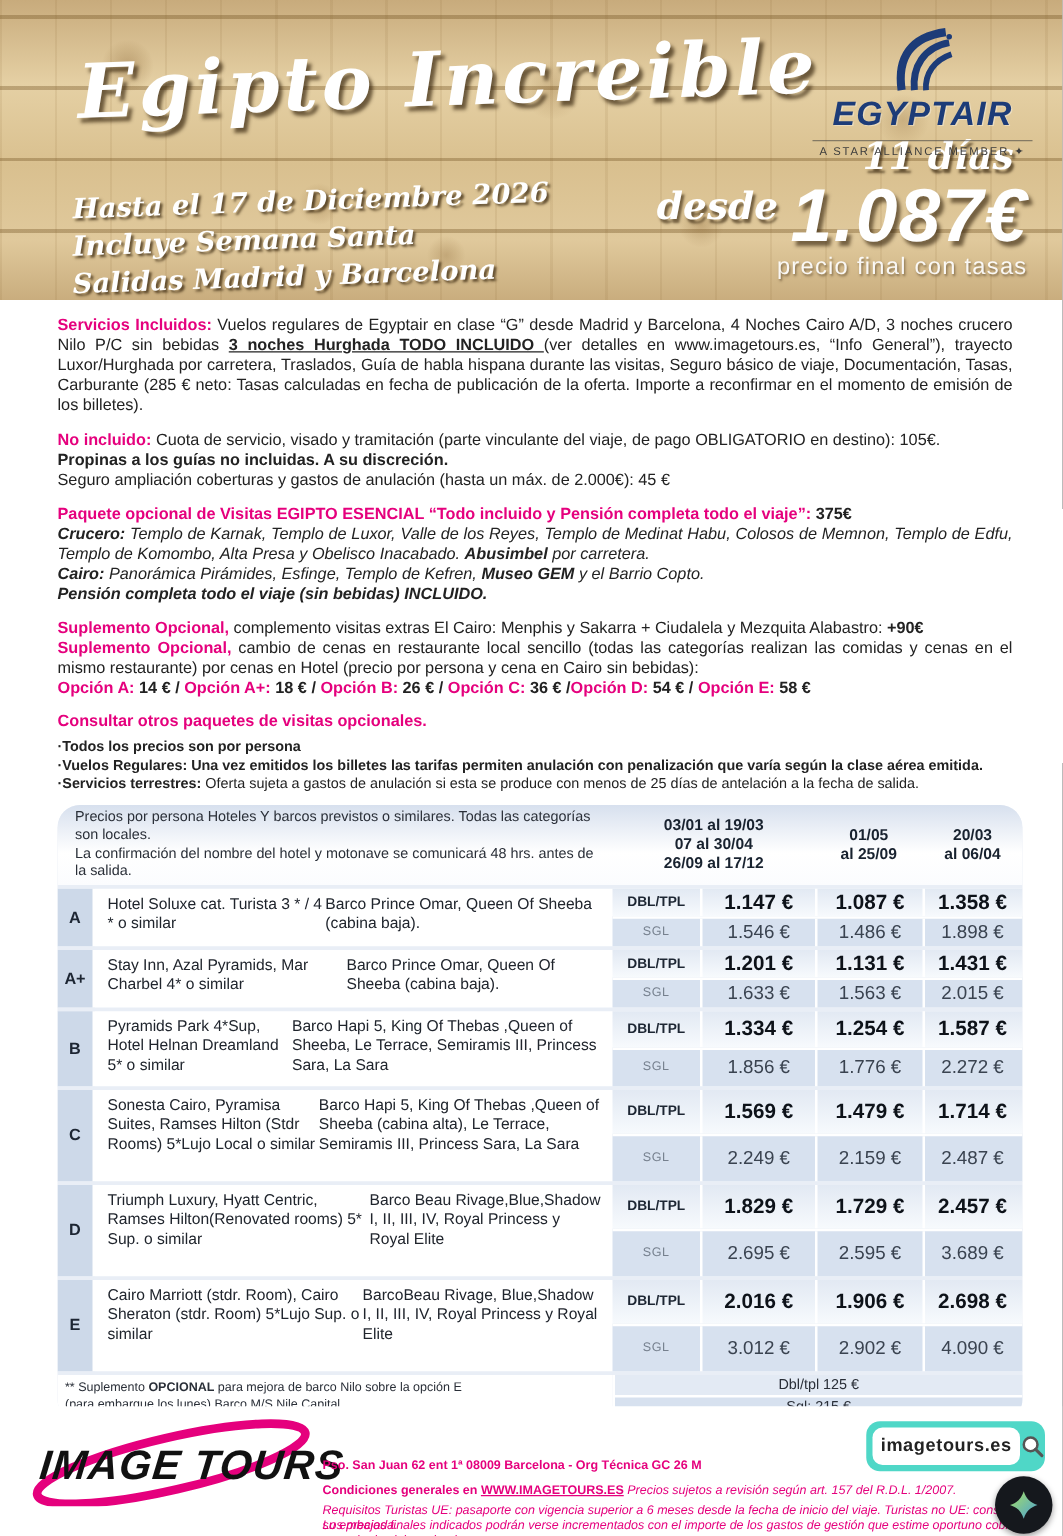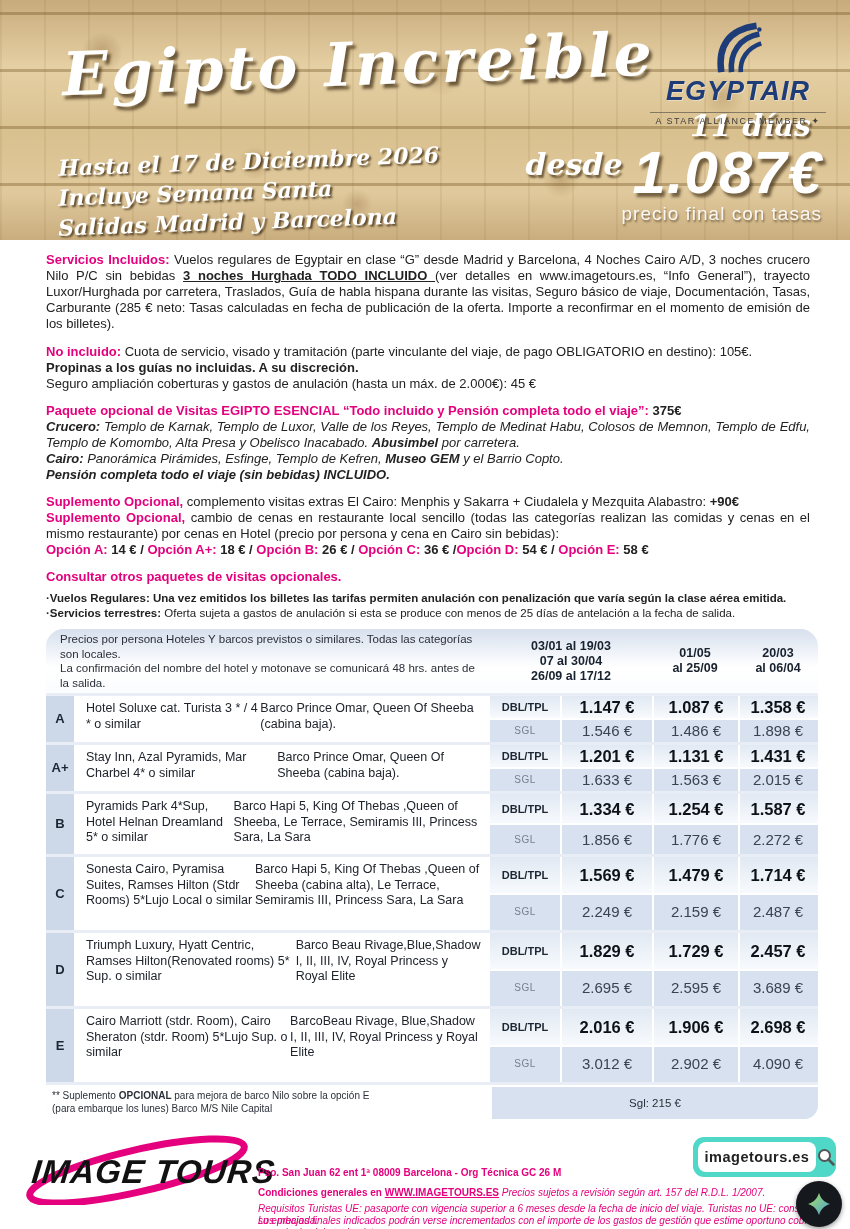--- a/index.html
+++ b/index.html
@@ -182,20 +182,21 @@
     <p><span class="bi">Cairo:</span><span style="font-style:italic"> Panorámica Pirámides, Esfinge, Templo de Kefren, </span><span class="bi">Museo GEM</span><span style="font-style:italic"> y el Barrio Copto.</span></p>
     <p class="bi">Pensión completa todo el viaje (sin bebidas) INCLUIDO.</p>
     <div class="sp2"></div>
     <p class="just"><span class="m">Suplemento Opcional,</span><span> complemento visitas extras El Cairo: Menphis y Sakarra + Ciudalela y Mezquita Alabastro: </span><span class="b">+90€</span></p>
     <p class="just"><span class="m">Suplemento Opcional,</span><span> cambio de cenas en restaurante local sencillo (todas las categorías realizan las comidas y cenas en el mismo restaurante) por cenas en Hotel (precio por persona  y cena en Cairo sin bebidas):</span></p>
     <p><span class="m">Opción A:</span><span class="b"> 14 € / </span><span class="m">Opción A+:</span><span class="b"> 18 € / </span><span class="m">Opción B:</span><span class="b"> 26 € / </span><span class="m">Opción C:</span><span class="b"> 36 € /</span><span class="m">Opción D:</span><span class="b"> 54 € / </span><span class="m">Opción E:</span><span class="b"> 58 €</span></p>
     <div class="sp2"></div>
     <p class="m">Consultar otros paquetes de visitas opcionales.</p>
     <div style="height:6px"></div>
     <div class="bullets">
+      <p><span class="b">·Todos los precios son por persona</span><span></span></p>
       <p><span class="b">·Vuelos Regulares: Una vez emitidos los billetes las tarifas permiten anulación con penalización que varía según la clase aérea emitida.</span><span></span></p>
       <p><span class="b">·Servicios terrestres:</span><span> Oferta sujeta a gastos de anulación si esta se produce con menos de 25 días de antelación a la fecha de  salida.</span></p>
     </div>
 
     <div class="tbl">
       <div class="tbl-head">
         <div class="tbl-intro">
           <span>Precios por persona Hoteles Y barcos previstos o similares. Todas las categorías son locales.</span><br>
           <span>La confirmación del nombre del hotel y motonave se comunicará 48 hrs. antes de la salida.</span>
         </div>
@@ -417,20 +418,21 @@
           </div>
         </div>
       </div>
 
       <div class="tbl-foot">
         <div class="fnote">
           <span>** Suplemento </span><span class="b">OPCIONAL</span><span> para mejora de barco Nilo sobre la opción E</span><br>
           <span> (para embarque los lunes) Barco M/S Nile Capital</span>
         </div>
         <div class="fbands">
+          <div class="fband fb1">Dbl/tpl 125 €</div>
           <div class="fband fb2">Sgl: 215 €</div>
         </div>
       </div>
     </div>
   </div>
 
   <div class="footer">
     <div class="logo">
       <span>
         <svg width="230" height="70" viewBox="0 0 230 70">

